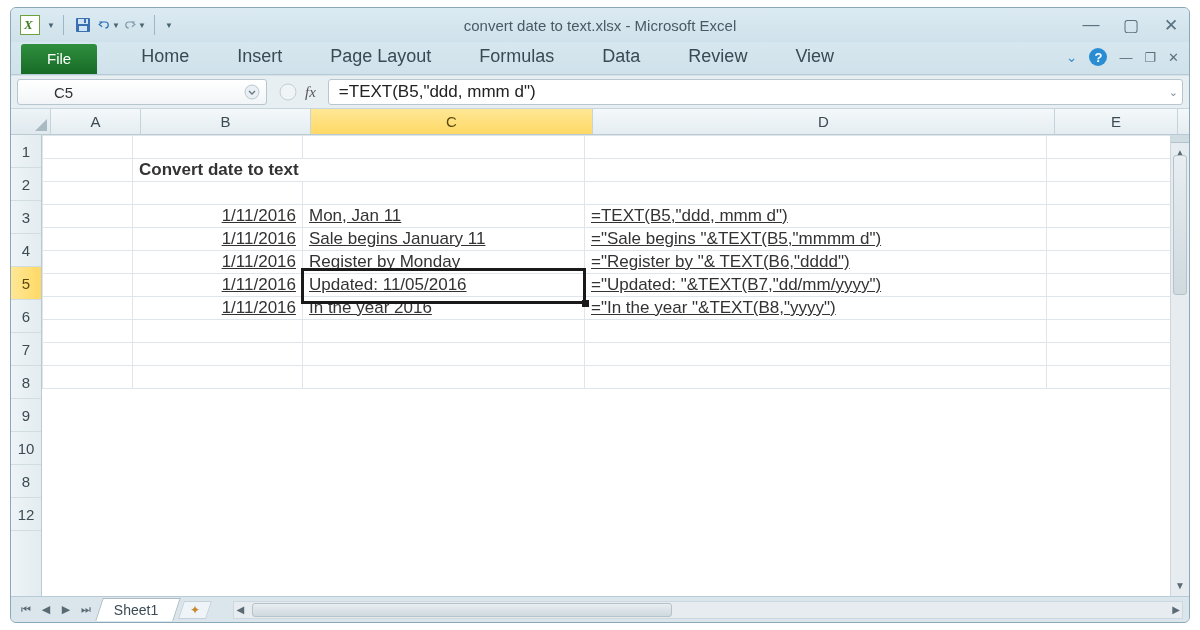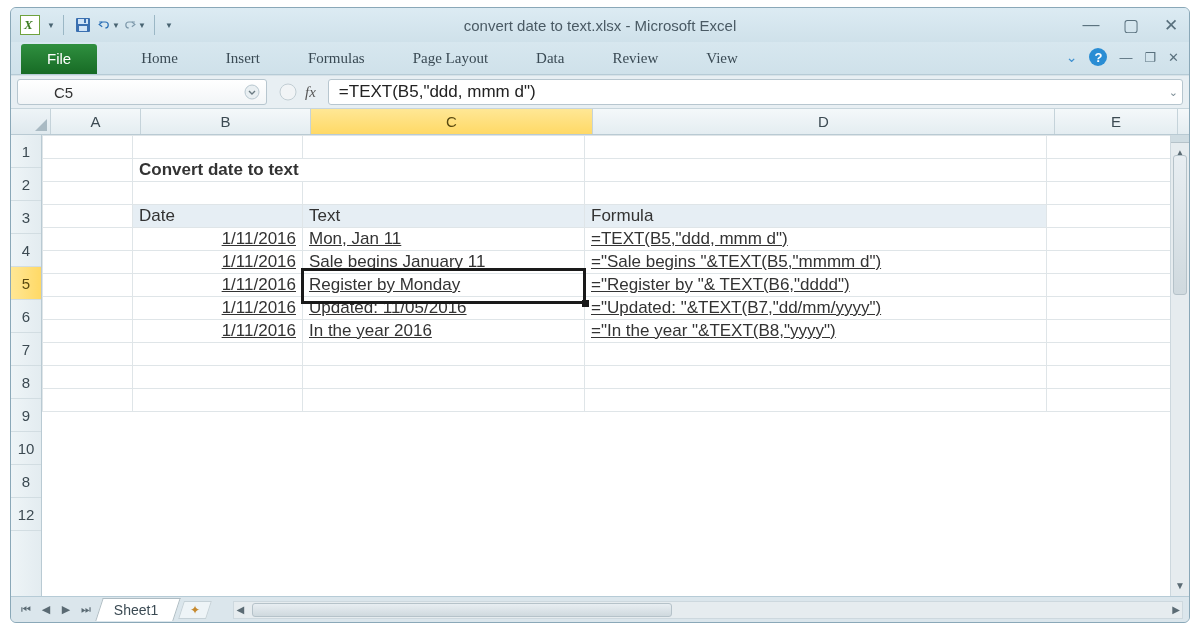--- a/index.html
+++ b/index.html
@@ -61,23 +61,22 @@
   .file-tab {
     background: linear-gradient(#2f8f3f,#176b25);
     color:#fff;
     padding: 6px 26px 7px;
     font-size:15px;
     border-radius:3px 3px 0 0;
     margin-right: 20px;
   }
   .rtab {
     padding: 7px 24px;
-    font-size:15px;
+    font-size:18px;
     color:#3a4a54;
-    font-family:Liberation Serif, serif;
   }
   .ribbon-right {
     position:absolute; right:10px; top:6px;
     display:flex; align-items:center; gap:12px;
     color:#59707d;
   }
   .help-circle { width:18px;height:18px;border-radius:50%;background:#2a8dd4;color:#fff;font-size:13px;font-weight:bold;display:flex;align-items:center;justify-content:center;}
   
   .fxrow {
     height:34px;
@@ -308,22 +307,22 @@
       <div class="wc">―</div>
       <div class="wc">▢</div>
       <div class="wc">✕</div>
     </div>
   </div>
 
   <div class="ribbon-tabs">
     <div class="file-tab">File</div>
     <div class="rtab">Home</div>
     <div class="rtab">Insert</div>
+    <div class="rtab">Page Layout</div>
     <div class="rtab">Formulas</div>
-    <div class="rtab">Page Layout</div>
     <div class="rtab">Data</div>
     <div class="rtab">Review</div>
     <div class="rtab">View</div>
     <div class="ribbon-right">
       <span style="color:#3e90d0;font-size:14px;">⌄</span>
       <div class="help-circle">?</div>
       <span>―</span>
       <span>❐</span>
       <span>✕</span>
     </div>
@@ -402,27 +401,20 @@
               </tr>
 
           <tr>
                 <td></td>
                 <td></td>
                 <td></td>
                 <td></td>
                 <td></td>
               </tr>
 
-          <tr>
-            <td></td>
-            <td class="tbl-header">Date</td>
-            <td class="tbl-header">Text</td>
-            <td class="tbl-header">Formula</td>
-            <td></td>
-          </tr>
 
           <tr>
             <td></td>
             <td class="tbl-cell date">1/11/2016</td>
             <td class="tbl-cell">Mon, Jan 11</td>
             <td class="tbl-cell formula-col">=TEXT(B5,"ddd, mmm d")</td>
             <td></td>
           </tr>
 
           <tr>

